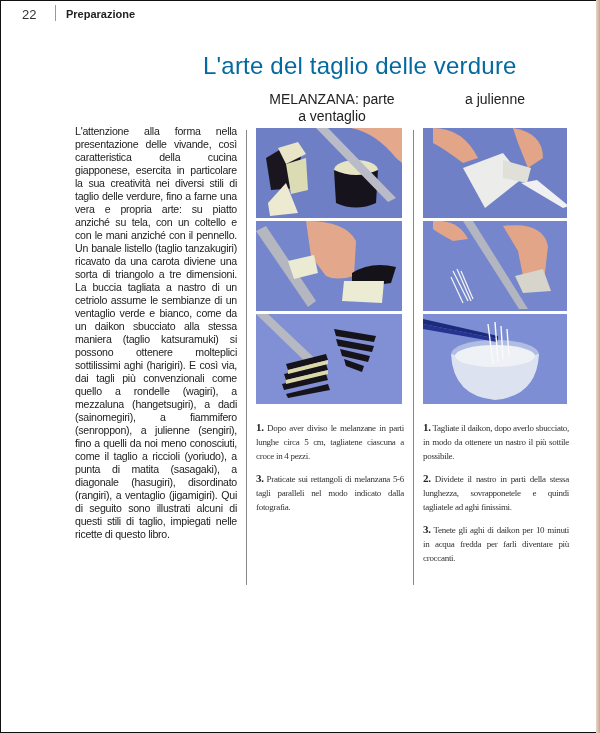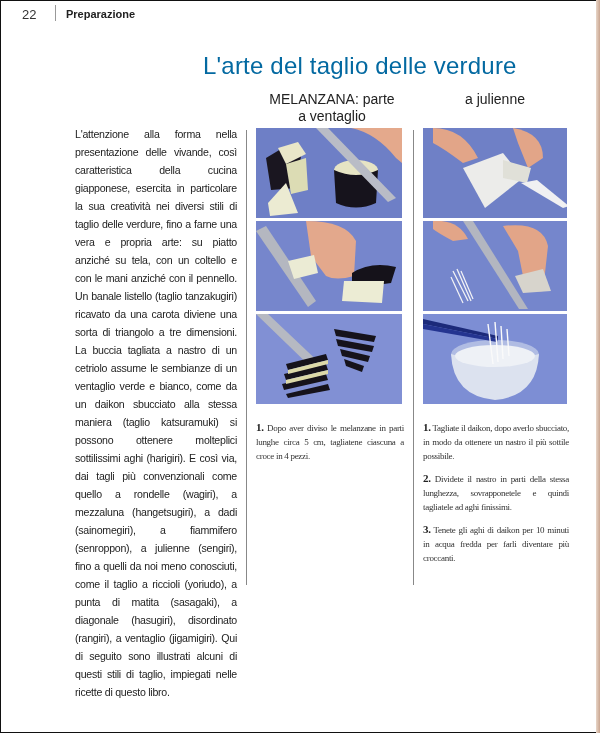--- a/index.html
+++ b/index.html
@@ -9,21 +9,21 @@
   .pagenum{position:absolute;left:22px;top:7px;font-size:13px;color:#333;}
   .hdrsep{position:absolute;left:55px;top:5px;width:1px;height:16px;background:#999;}
   .section{position:absolute;left:66px;top:8px;font-size:11px;font-weight:bold;color:#222;}
   .title{position:absolute;left:203px;top:52px;font-size:24px;color:#0369a1;letter-spacing:0.2px;}
   .colhead{position:absolute;text-align:center;font-size:14px;line-height:17px;color:#222;}
   .ch1{left:256px;top:91px;width:152px;}
   .ch2{left:420px;top:91px;width:150px;}
   .vline{position:absolute;width:1px;background:#888;}
   .vl1{left:246px;top:130px;height:455px;}
   .vl2{left:413px;top:130px;height:455px;}
-  .body{position:absolute;left:75px;top:125px;width:162px;font-family:"Liberation Sans Narrow","Liberation Sans",sans-serif;font-size:10.6px;line-height:18px;text-align:justify;color:#222;letter-spacing:-0.25px;}
+  .body{position:absolute;left:75px;top:125px;width:162px;font-family:"Liberation Sans Narrow","Liberation Sans",sans-serif;font-size:10.6px;line-height:13px;text-align:justify;color:#222;letter-spacing:-0.25px;}
   .photo{position:absolute;background:#6f7fc4;overflow:hidden;}
   .p1{left:256px;top:128px;width:146px;height:90px;}
   .p2{left:256px;top:221px;width:146px;height:90px;}
   .p3{left:256px;top:314px;width:146px;height:90px;}
   .p4{left:423px;top:128px;width:144px;height:90px;}
   .p5{left:423px;top:221px;width:144px;height:90px;}
   .p6{left:423px;top:314px;width:144px;height:90px;}
   .steps{position:absolute;font-family:Liberation Serif, serif;font-size:9px;line-height:14px;color:#333;letter-spacing:-0.3px;}
   .s1{left:256px;top:420px;width:148px;}
   .s2{left:423px;top:420px;width:146px;}
@@ -138,18 +138,19 @@
       <line x1="65" y1="10" x2="70" y2="50"></line>
         <line x1="72" y1="8" x2="75" y2="48"></line>
       <line x1="78" y1="12" x2="80" y2="45"></line>
         <line x1="84" y1="15" x2="86" y2="42"></line>
     </g>
   </svg>
 </div>
 
 <div class="steps s1">
   <p class="step"><span class="num">1.</span> <span>Dopo aver diviso le melanzane in parti lunghe circa 5 cm, tagliatene ciascuna a croce in 4 pezzi.</span></p>
+  <p class="step"><span class="num">3.</span> <span>Praticate sui rettangoli di melanzana 5-6 tagli paralleli nel modo indicato dalla fotografia.</span></p>
 </div>
 <div class="steps s2">
   <p class="step"><span class="num">1.</span> <span>Tagliate il daikon, dopo averlo sbucciato, in modo da ottenere un nastro il più sottile possibile.</span></p>
   <p class="step"><span class="num">2.</span> <span>Dividete il nastro in parti della stessa lunghezza, sovrapponetele e quindi tagliatele ad aghi finissimi.</span></p>
   <p class="step"><span class="num">3.</span> <span>Tenete gli aghi di daikon per 10 minuti in acqua fredda per farli diventare più croccanti.</span></p>
 </div>
 
 </body></html>

